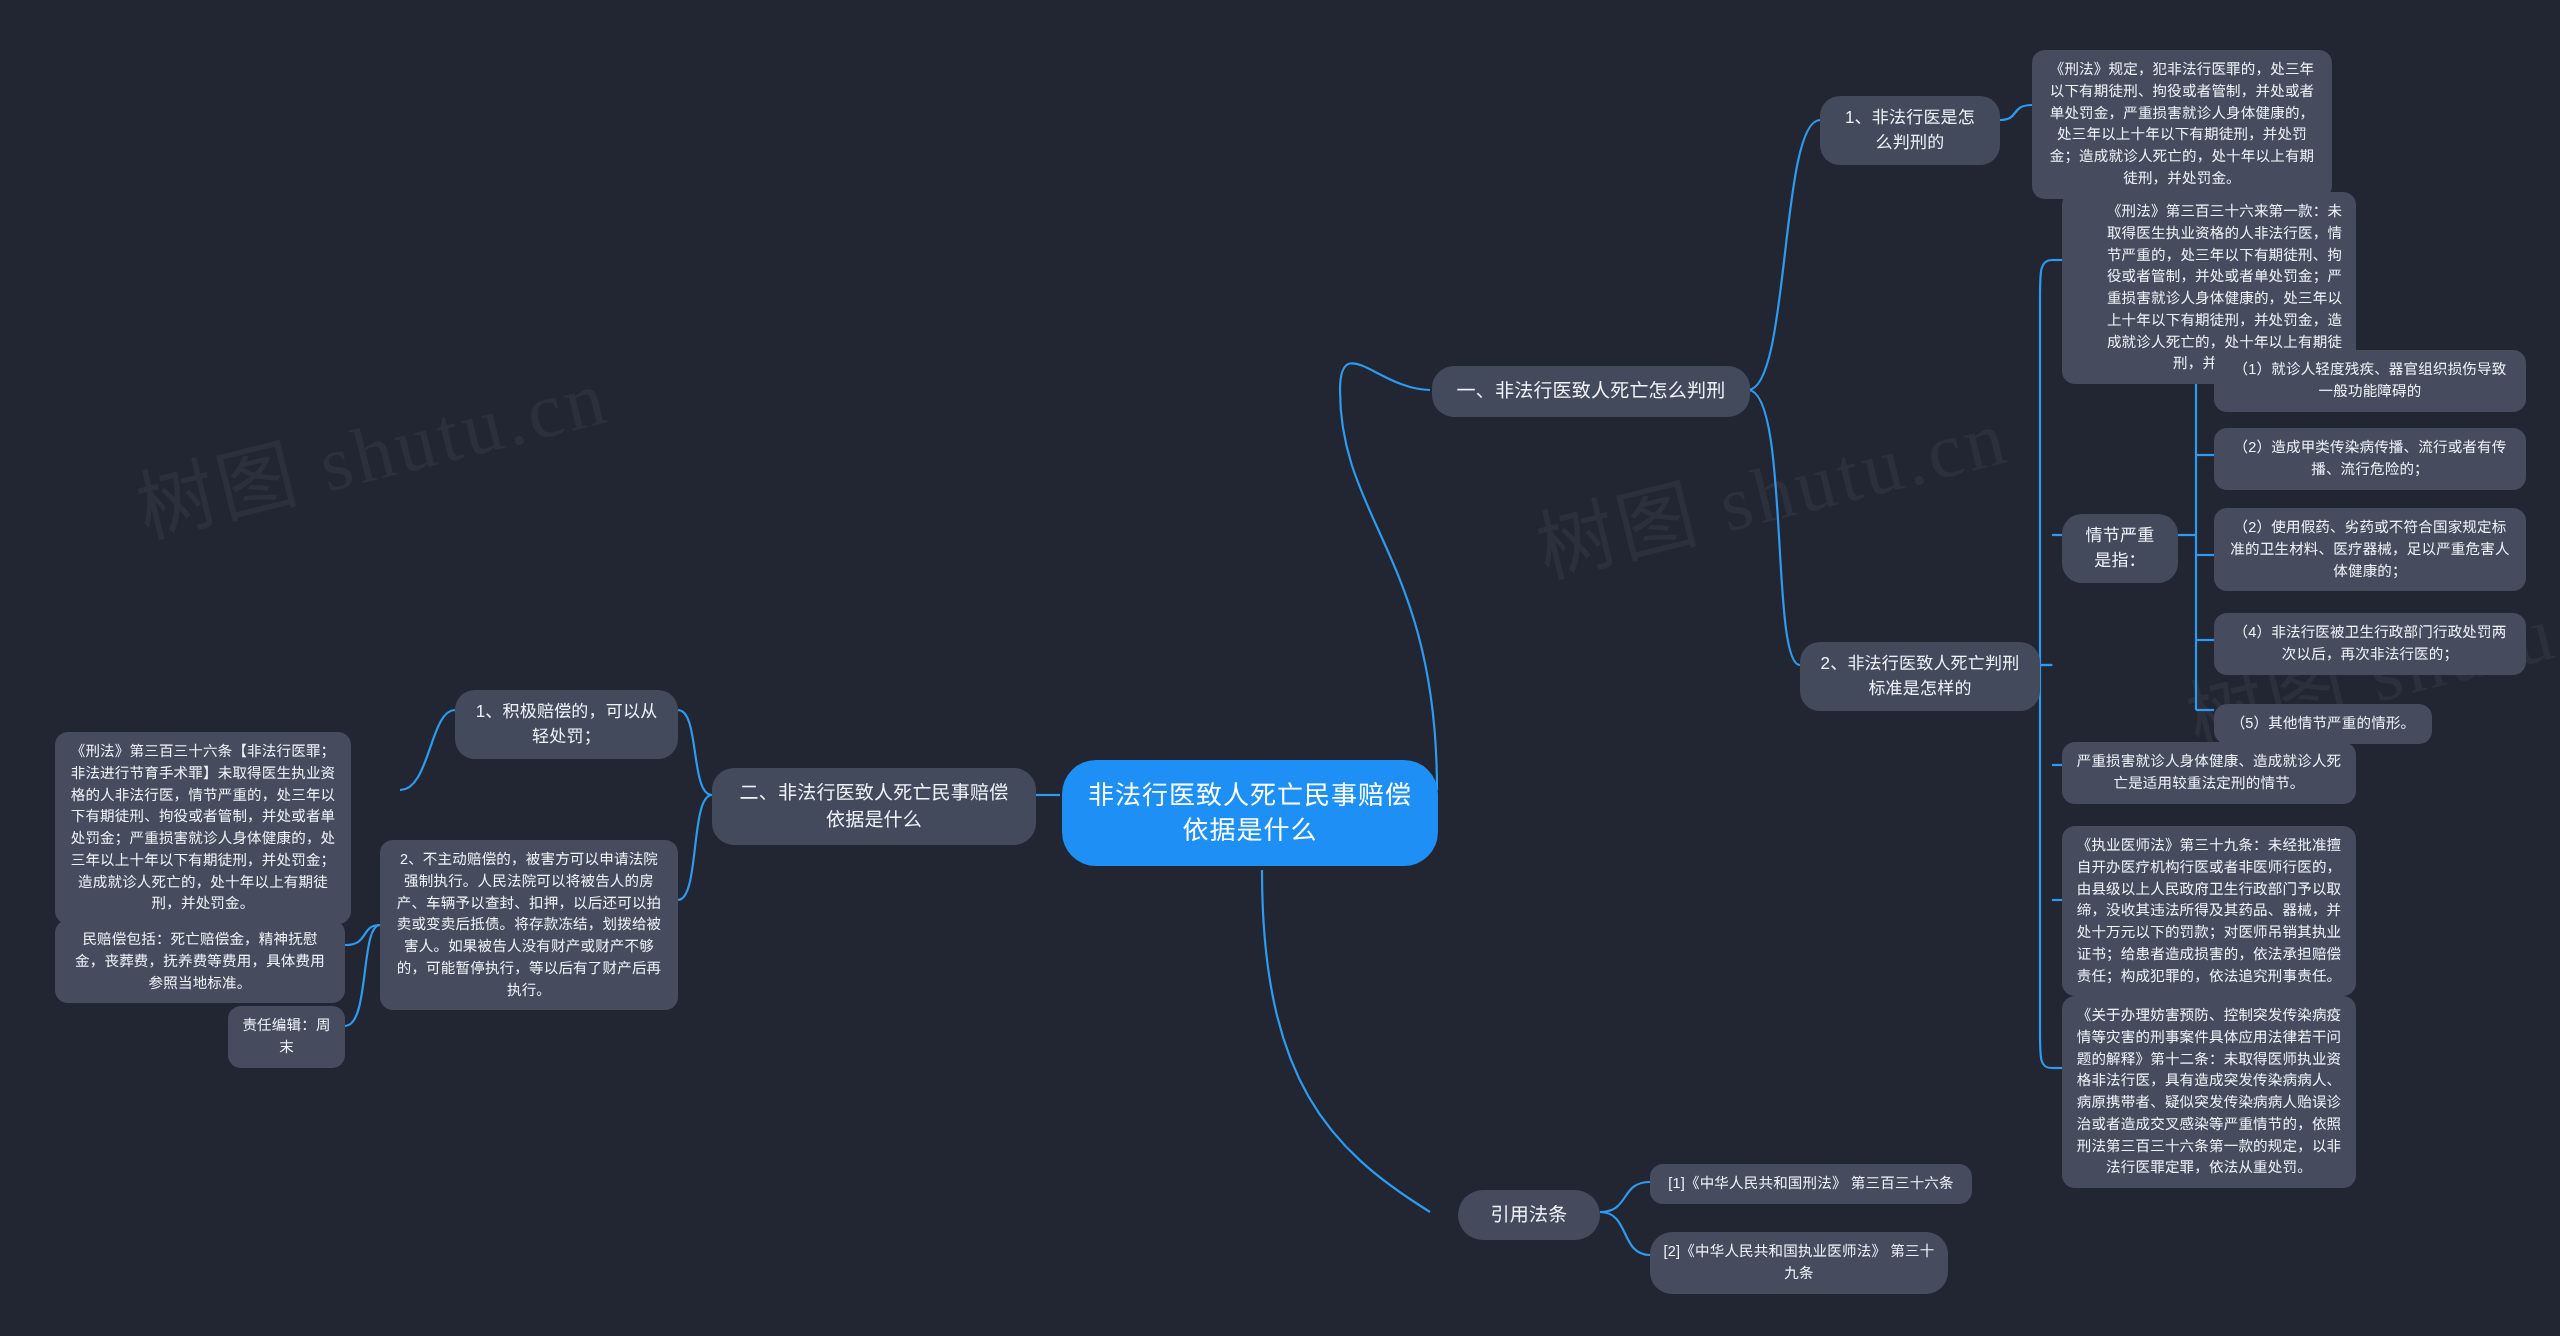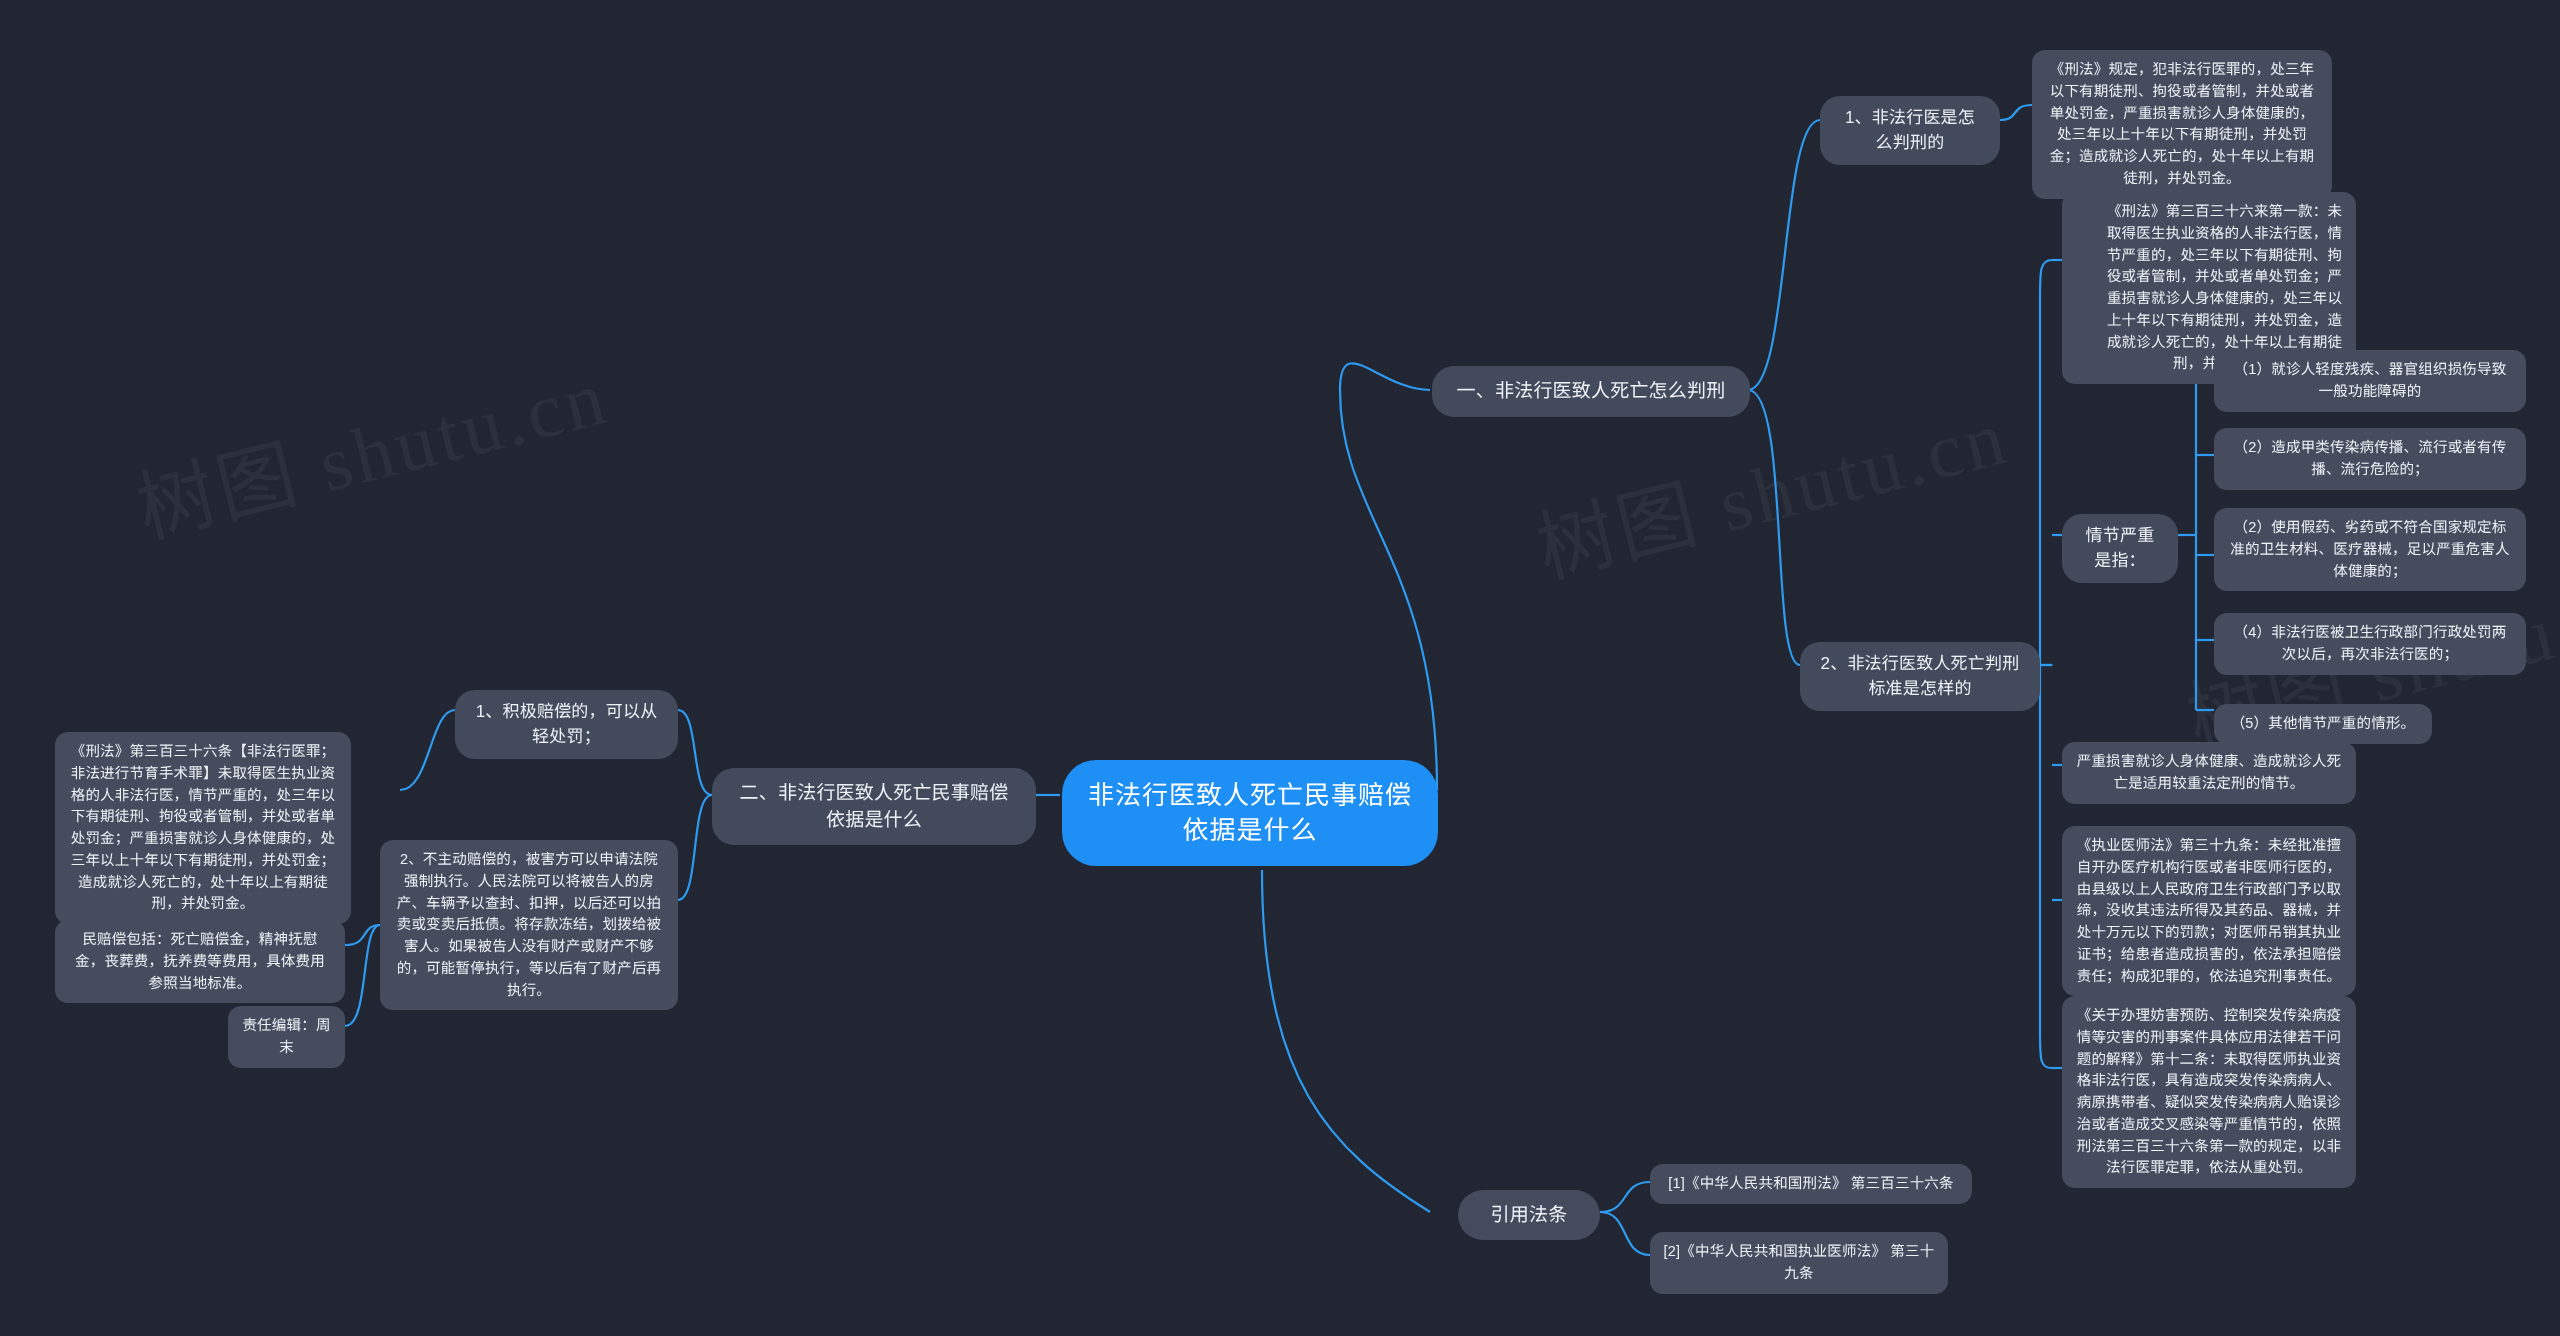--- a/index.html
+++ b/index.html
@@ -164,15 +164,15 @@
   <div class="node leaf" style="left:380px;top:840px;width:298px;">2、不主动赔偿的，被害方可以申请法院强制执行。人民法院可以将被告人的房产、车辆予以查封、扣押，以后还可以拍卖或变卖后抵债。将存款冻结，划拨给被害人。如果被告人没有财产或财产不够的，可能暂停执行，等以后有了财产后再执行。</div>
 
   <div class="node leaf" style="left:55px;top:920px;width:290px;">民赔偿包括：死亡赔偿金，精神抚慰金，丧葬费，抚养费等费用，具体费用参照当地标准。</div>
 
   <div class="node leaf" style="left:228px;top:1006px;width:117px;">责任编辑：周末</div>
 
   <div class="node pill" style="left:1458px;top:1190px;width:142px;text-align:center;font-size:19px;">引用法条</div>
 
   <div class="node leaf" style="left:1650px;top:1164px;width:322px;">[1]《中华人民共和国刑法》 第三百三十六条</div>
 
-  <div class="node leaf" style="left:1650px;top:1232px;width:298px;">[2]《中华人民共和国执业医师法》 第三十九条</div>
+  <div class="node leaf" style="left:1650px;top:1232px;width:298px;border-radius:22px;">[2]《中华人民共和国执业医师法》 第三十九条</div>
 
 </div>
 
 </body></html>

